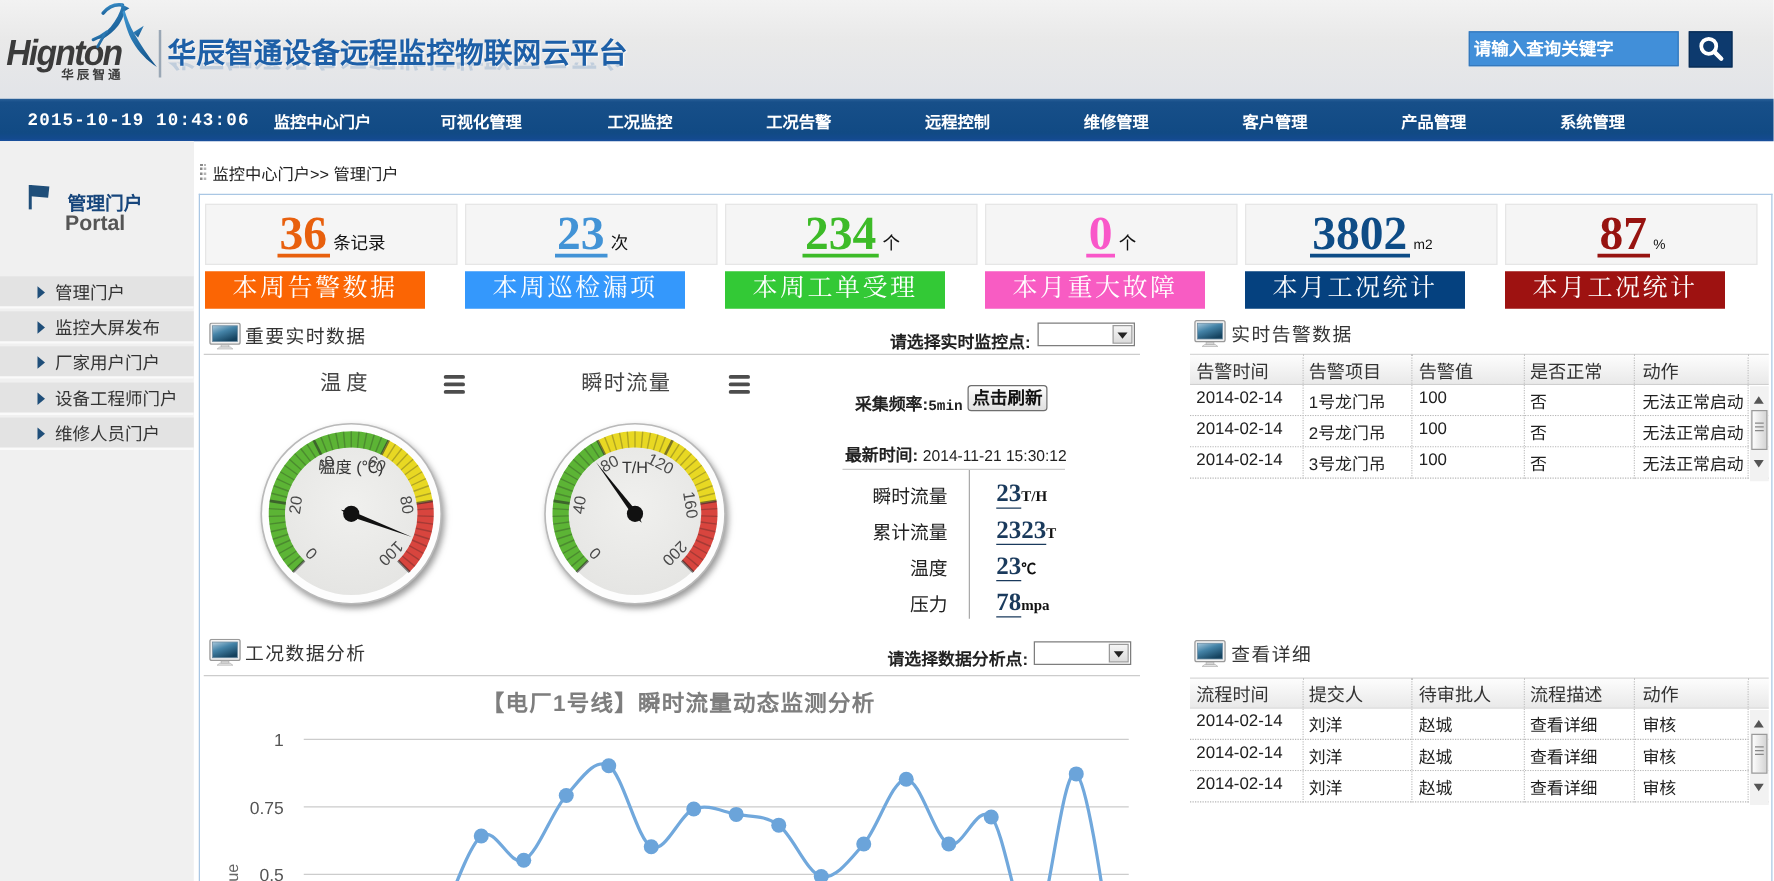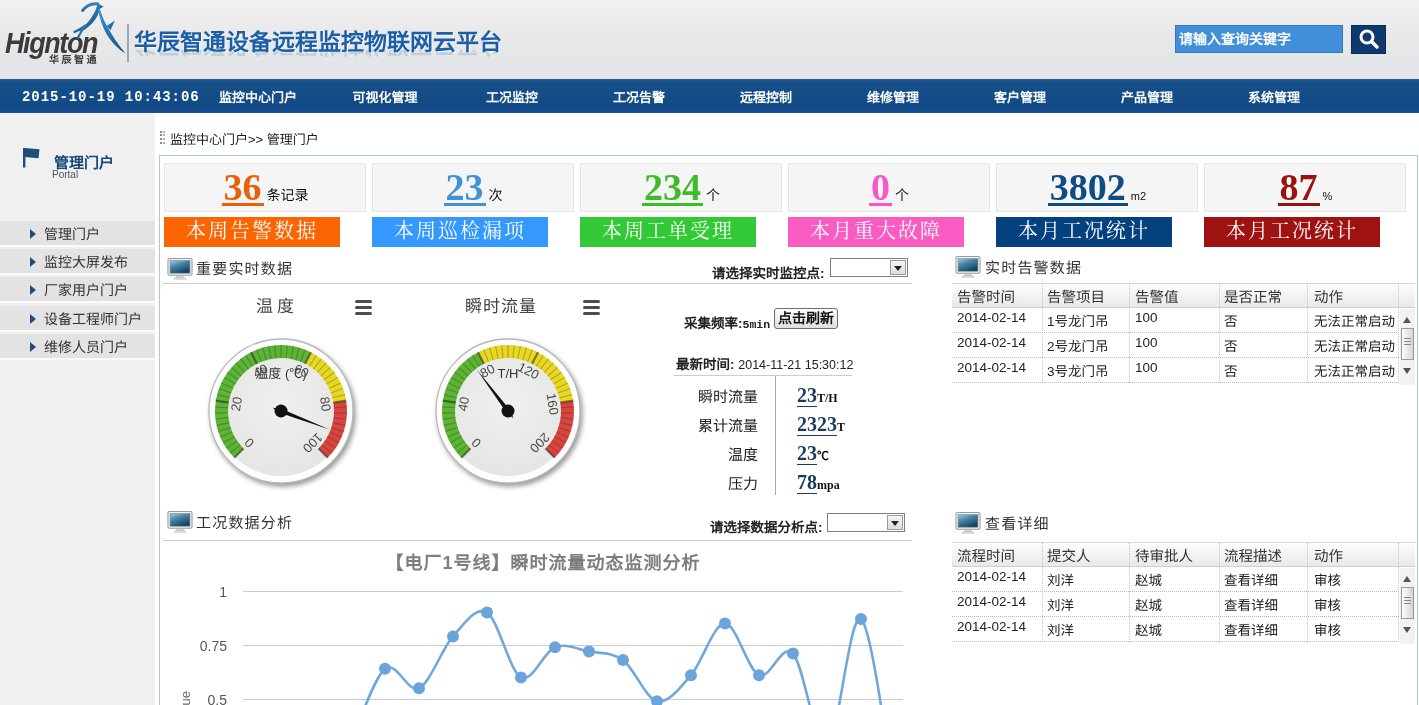--- a/index.html
+++ b/index.html
@@ -14,21 +14,21 @@
 #titleref {position:absolute;left:134px;top:50px;font-size:23px;font-weight:900;color:#1d5fa7;letter-spacing:0px;transform:scaleY(-1);opacity:.18;height:14px;overflow:hidden;}
 #srch {position:absolute;left:1175px;top:25px;width:168px;height:28px;background:#418fd9;border:1px solid #3579bd;color:#fff;font-size:14px;font-weight:bold;line-height:26px;padding-left:3px;}
 #sbtn {position:absolute;left:1351px;top:25px;width:35px;height:29px;background:#0d3a6e;border:1px solid #092c55;}
 
 #nav {position:absolute;left:0;top:79px;width:1419px;height:34px;background:linear-gradient(#2a6098 0%,#174f89 8%,#114a84 80%,#134a8e 94%,#1b51a0 100%);}
 .navtime {position:absolute;left:22px;top:10px;font:bold 14px "Liberation Mono",monospace;color:#fff;letter-spacing:0.95px;}
 .navitem {position:absolute;top:8px;width:120px;text-align:center;font-size:13px;font-weight:bold;color:#fff;}
 
 #side {position:absolute;left:0;top:113px;width:155px;height:592px;background:#f0f0f0;}
 #sttl {position:absolute;left:54px;top:38px;font-size:15px;font-weight:bold;color:#17467c;}
-#sport {position:absolute;left:52px;top:56px;font-size:10px;color:#555;}
+#sport {position:absolute;left:52px;top:56px;font-size:17px;color:#555;font-weight:bold;}
 .sitem {position:absolute;left:0;width:155px;height:26px;background:#e3e3e3;border-bottom:2px solid #fafafa;font-size:14px;color:#333;line-height:26px;padding-left:44px;}
 .tri {position:absolute;left:30px;top:8px;width:0;height:0;border-left:6px solid #1f4e79;border-top:5px solid transparent;border-bottom:5px solid transparent;}
 
 #frame {position:absolute;left:159px;top:155px;width:1259px;height:550px;border-top:1px solid #aac7e4;border-left:1px solid #aac7e4;border-right:1px solid #aac7e4;}
 #crumb {position:absolute;left:170px;top:129px;font-size:13px;color:#222;}
 #crumbic {position:absolute;left:160px;top:131px;width:5px;height:13px;border-left:2px dotted #8a8a8a;border-right:2px dotted #b5b5b5;}
 
 .cardg {position:absolute;top:163px;width:202px;height:49px;background:#f5f5f5;border:1px solid #e6e6e6;padding-left:41px;}
 .cw {position:absolute;left:0;right:0;top:7px;text-align:center;white-space:nowrap;}
 .num {font-family:"Liberation Serif",serif;font-size:38px;line-height:32px;display:inline-block;font-weight:bold;padding:0 2px;}

